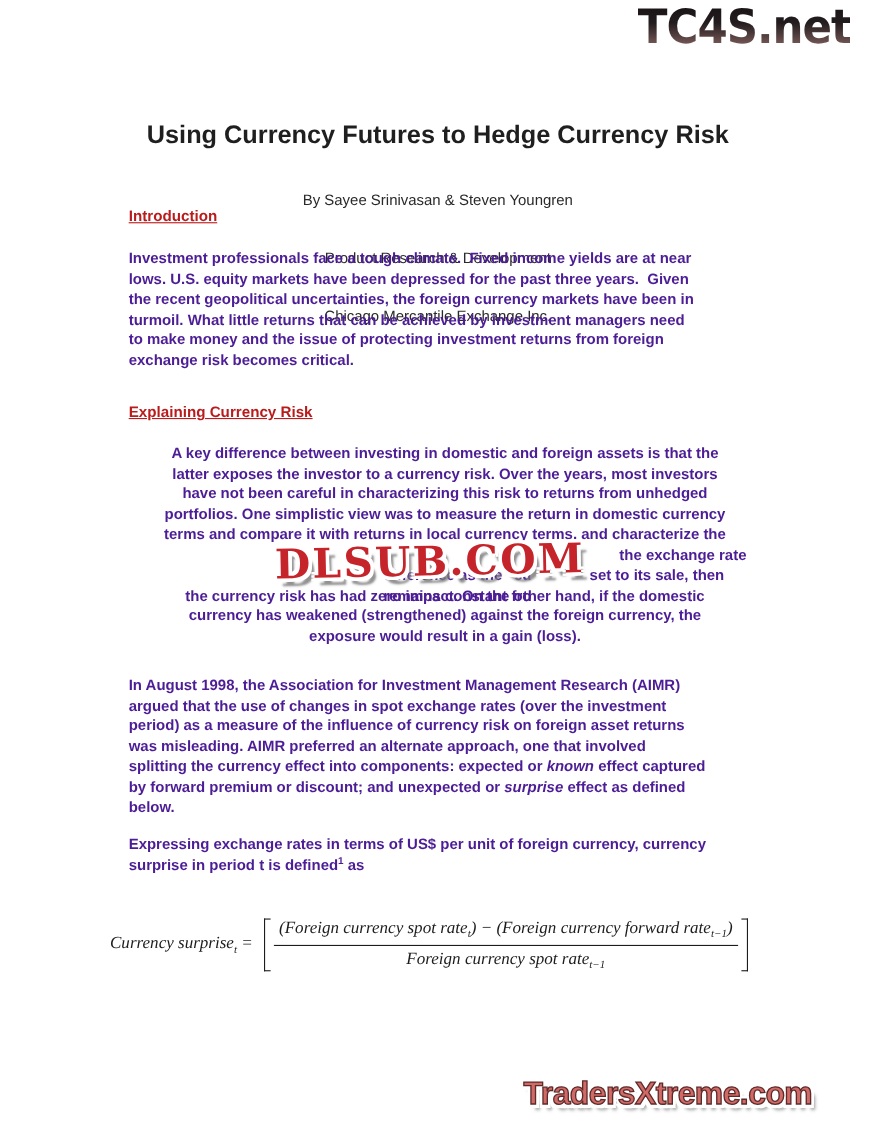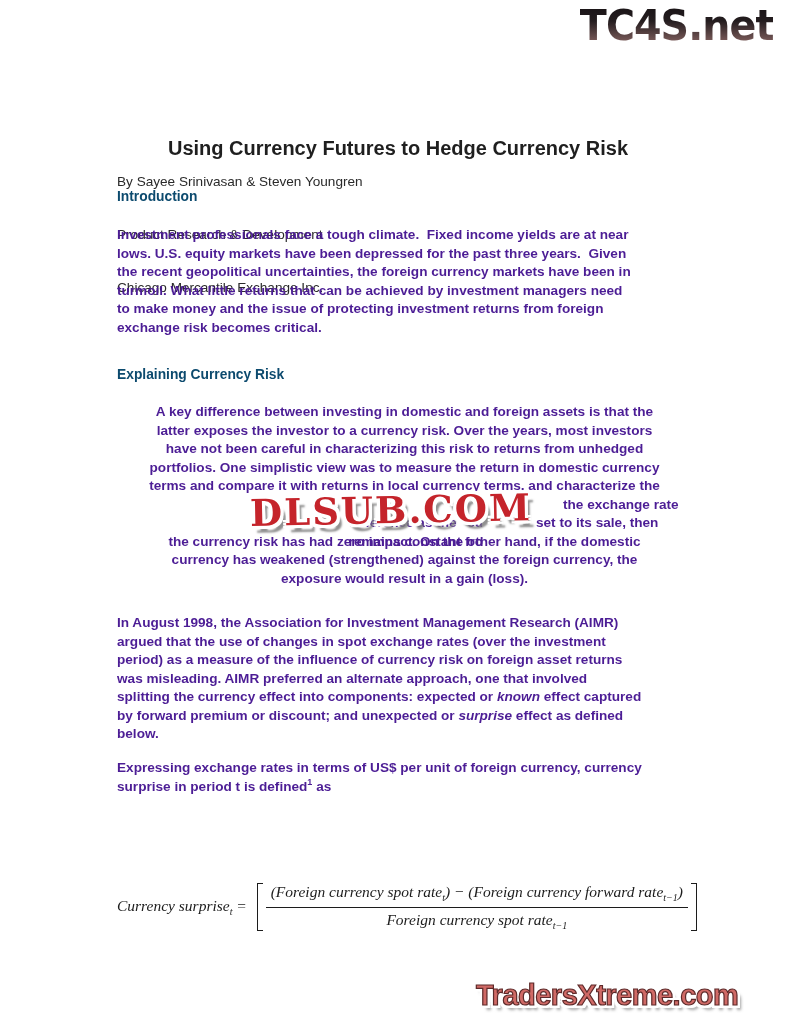--- a/index.html
+++ b/index.html
@@ -21,54 +21,54 @@
   }
   @supports (-webkit-background-clip:text){
     .site-logo{
       background:linear-gradient(#151013 0%,#241d1f 42%,#6f5352 78%,#94716f 100%);
       -webkit-background-clip:text;background-clip:text;
       -webkit-text-fill-color:transparent;
     }
   }
   .doc-title{
     position:absolute;top:109px;left:117px;width:562px;
-    text-align:center;font-size:20px;font-weight:bold;color:#1f1f1f;margin-top:28px;
+    text-align:center;font-size:23px;font-weight:bold;color:#1f1f1f;
   }
   .byline{
     position:absolute;top:138px;left:117px;width:562px;
-    font-size:13.6px;line-height:17.4px;color:#2a2a2a;
+    text-align:center;font-size:13.6px;line-height:17.4px;color:#2a2a2a;
     white-space:pre;
   }
   .heading{
     position:absolute;left:117px;
-    font-size:13.8px;font-weight:bold;color:#0c4a6e;
+    font-size:13.8px;font-weight:bold;color:#b91c1c;text-decoration:underline;
   }
   .h-intro{top:189px;}
   .h-explain{top:367px;}
   .para{
     position:absolute;left:117px;width:575px;
     font-size:13.6px;line-height:18.5px;color:#4c1d95;font-weight:bold;
   }
   .p1{top:226px;}
   .p2{top:403px;text-align:center;}
   .p3{top:614px;}
   .p4{top:759px;}
   .tline{white-space:pre;height:18.5px;}
   .split-line{position:relative;height:18.5px;white-space:pre;}
   .frag-right{position:absolute;top:0;white-space:pre;}
   .fr-1{left:422px;margin-left:24px;}
   .fr-2{left:419px;}
   .ital{font-style:italic;}
   sup.fnote{font-size:9px;vertical-align:super;line-height:0;}
   
   .formula{
-    position:absolute;top:833px;left:117px;height:52px;
+    position:absolute;top:833px;left:100px;height:52px;
     display:flex;align-items:center;
     font-family:"Liberation Serif", serif;font-style:italic;
-    font-size:15.5px;color:#1c1c1c;margin-top:48px;
+    font-size:15.5px;color:#1c1c1c;
   }
   .formula sub{font-size:10px;font-style:italic;}
   .f-lhs{margin-right:6px;white-space:pre;}
   .bracket{display:inline-block;width:6px;height:48px;box-sizing:border-box;}
   .bracket.l{border-left:1.6px solid #1c1c1c;border-top:1.6px solid #1c1c1c;border-bottom:1.6px solid #1c1c1c;}
   .bracket.r{border-right:1.6px solid #1c1c1c;border-top:1.6px solid #1c1c1c;border-bottom:1.6px solid #1c1c1c;}
   .frac{display:inline-block;text-align:center;margin:0 3px;}
   .num{display:block;padding:0 5px 3px 5px;white-space:pre;}
   .den{display:block;border-top:1.4px solid #1c1c1c;padding-top:3px;white-space:pre;}
   

